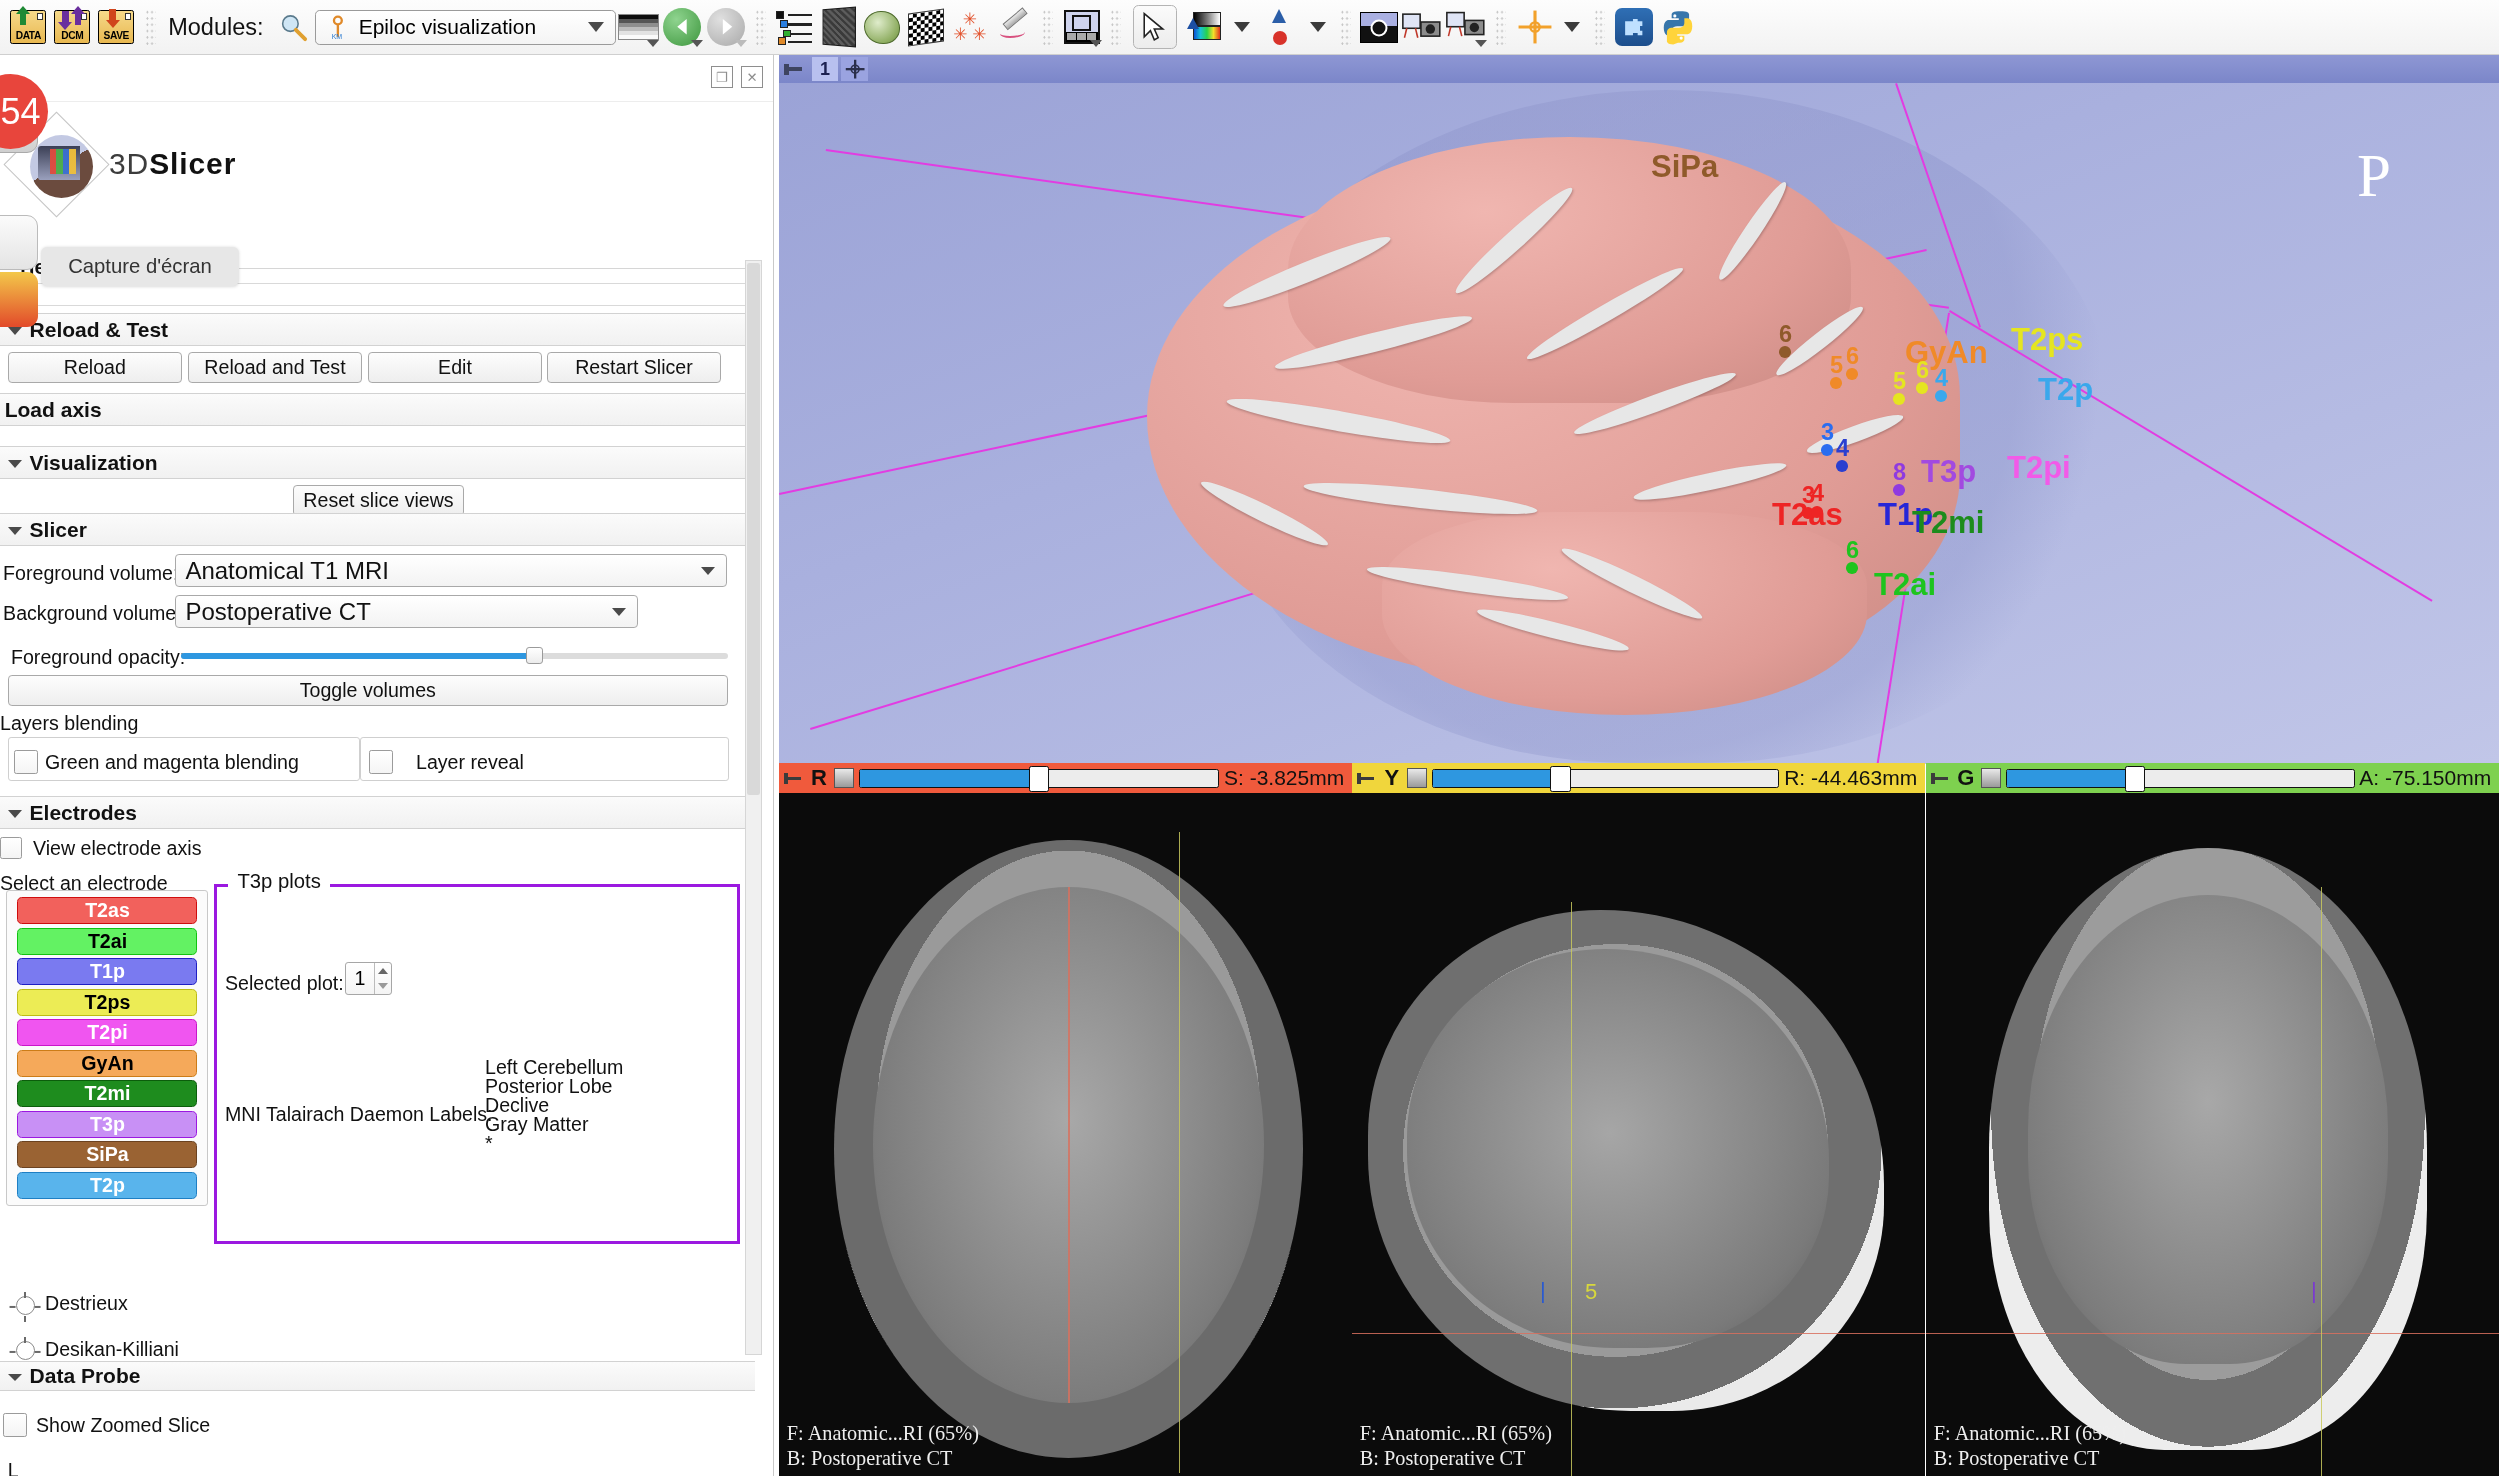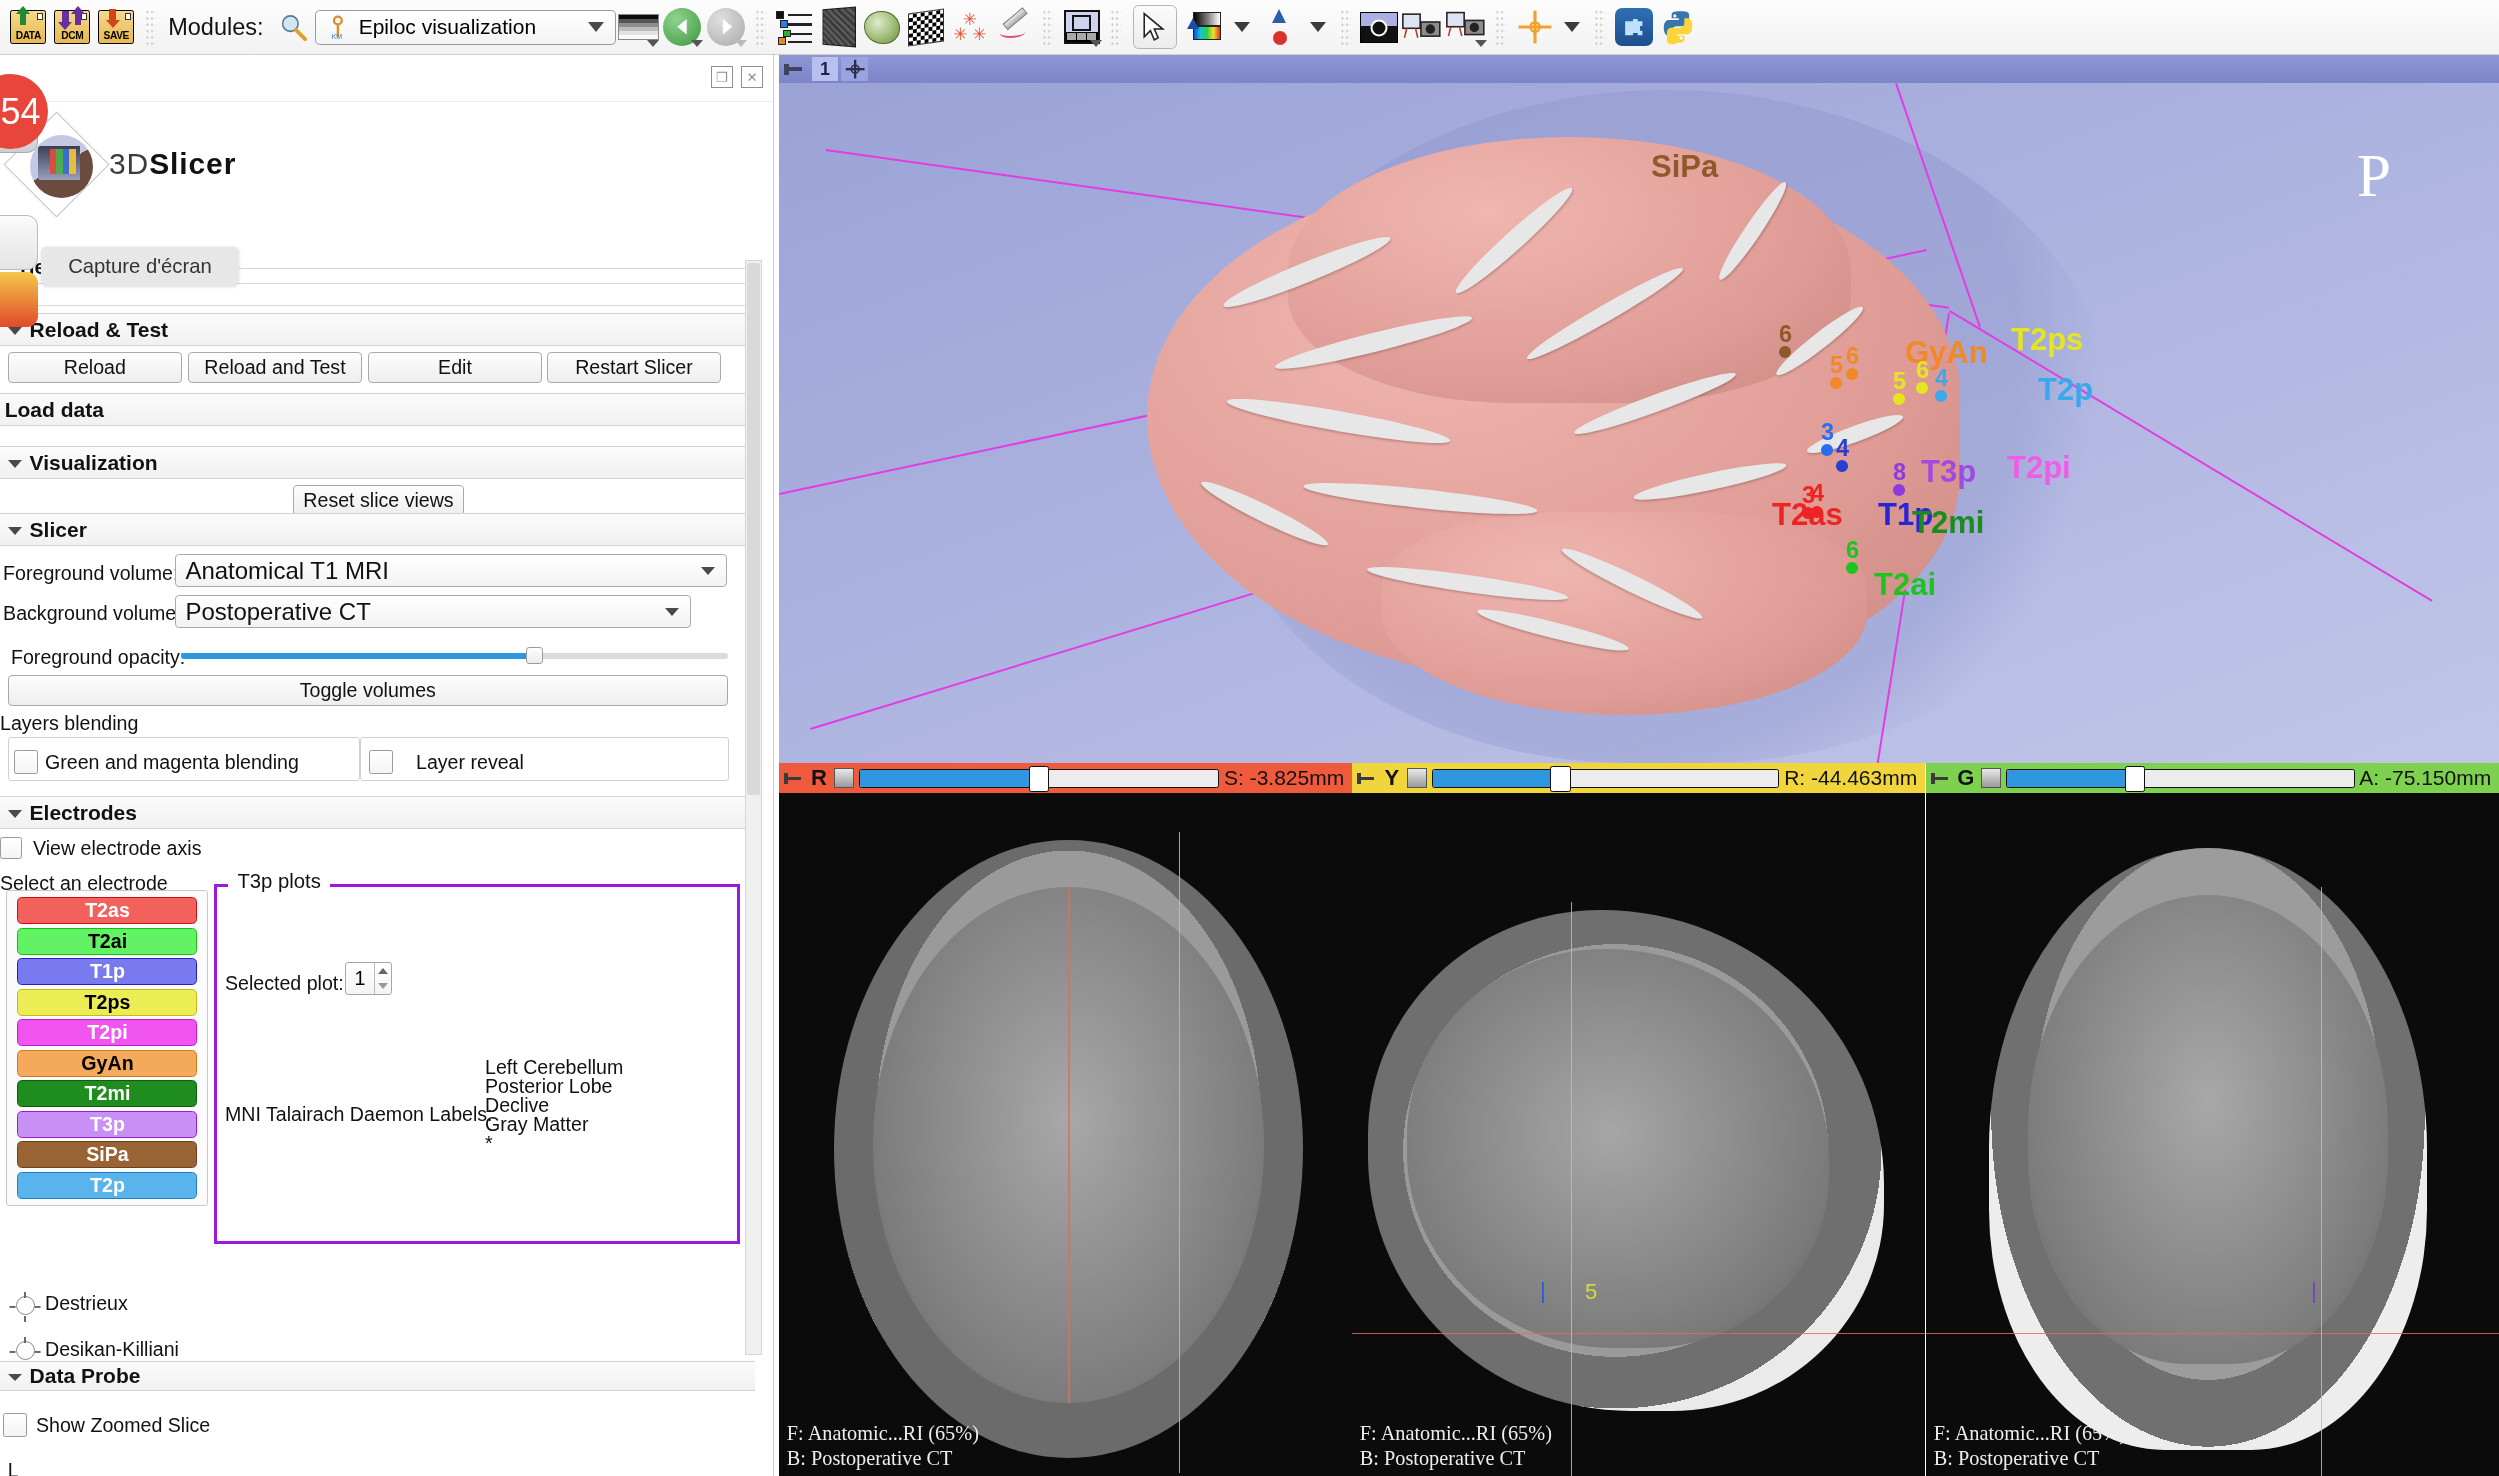--- a/index.html
+++ b/index.html
@@ -497,42 +497,42 @@
   <div class="section-hdr" style="top:258px;">
     <div class="caret"></div>
     <span>Reload &amp; Test</span>
   </div>
   <div class="btn" style="left:7.8px;top:297px;width:174px;height:31px;">Reload</div>
   <div class="btn" style="left:188px;top:297px;width:174px;height:31px;">Reload and Test</div>
   <div class="btn" style="left:368px;top:297px;width:174px;height:31px;">Edit</div>
   <div class="btn" style="left:547px;top:297px;width:174px;height:31px;">Restart Slicer</div>
 
   <div class="section-hdr" style="top:338px;border-bottom:0.8px solid #d2d2d2;">
-    <span style="margin-left:-3.1px">Load data</span>
+    <span style="margin-left:-3.1px">Load axis</span>
   </div>
 
   <div class="section-hdr" style="top:391px;">
     <div class="caret"></div>
     <span>Visualization</span>
   </div>
   <div class="btn" style="left:293px;top:430px;width:171px;height:31px;">Reset slice views</div>
 
   <div class="section-hdr" style="top:458px;">
     <div class="caret"></div>
     <span>Slicer</span>
   </div>
 
   <div class="fieldlabel" style="left:3.1px;top:507px;">Foreground volume:</div>
   <div class="combo" style="left:175px;top:499px;width:552px;height:33px;">
     <span>Anatomical T1 MRI</span>
     <span class="carr"></span>
   </div>
 
   <div class="fieldlabel" style="left:3.1px;top:547px;">Background volume:</div>
-  <div class="combo" style="left:175px;top:540px;width:516px;height:33px;">
+  <div class="combo" style="left:175px;top:540px;width:463px;height:33px;">
     <span>Postoperative CT</span>
     <span class="carr"></span>
   </div>
 
   <div class="fieldlabel" style="left:11px;top:591px;">Foreground opacity:</div>
   <div id="fg-slider">
     <div class="track"></div>
       <div class="fill"></div>
       <div class="knob"></div>
   </div>

